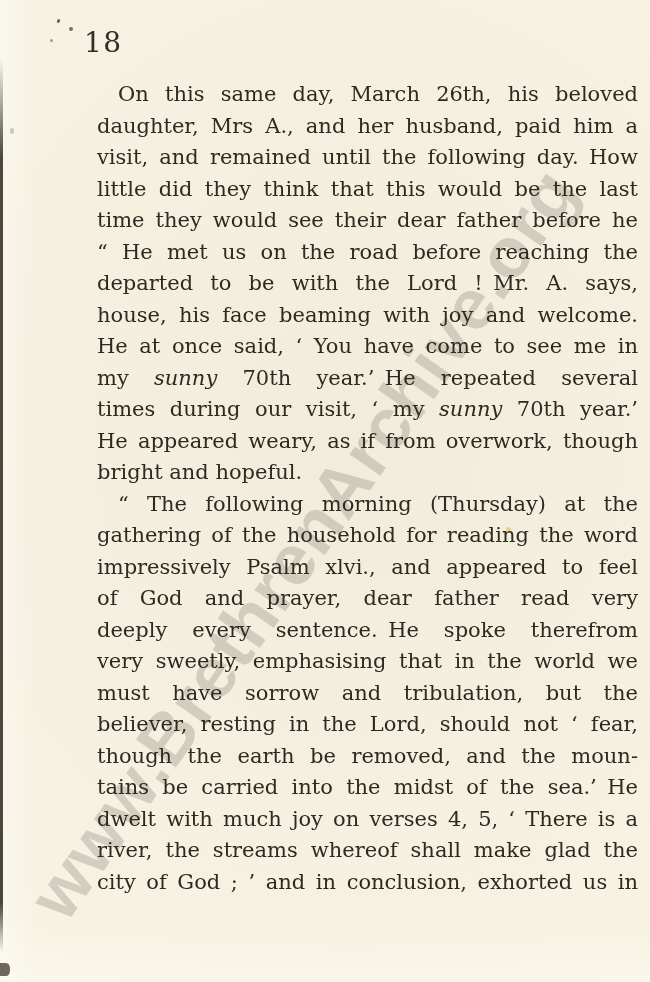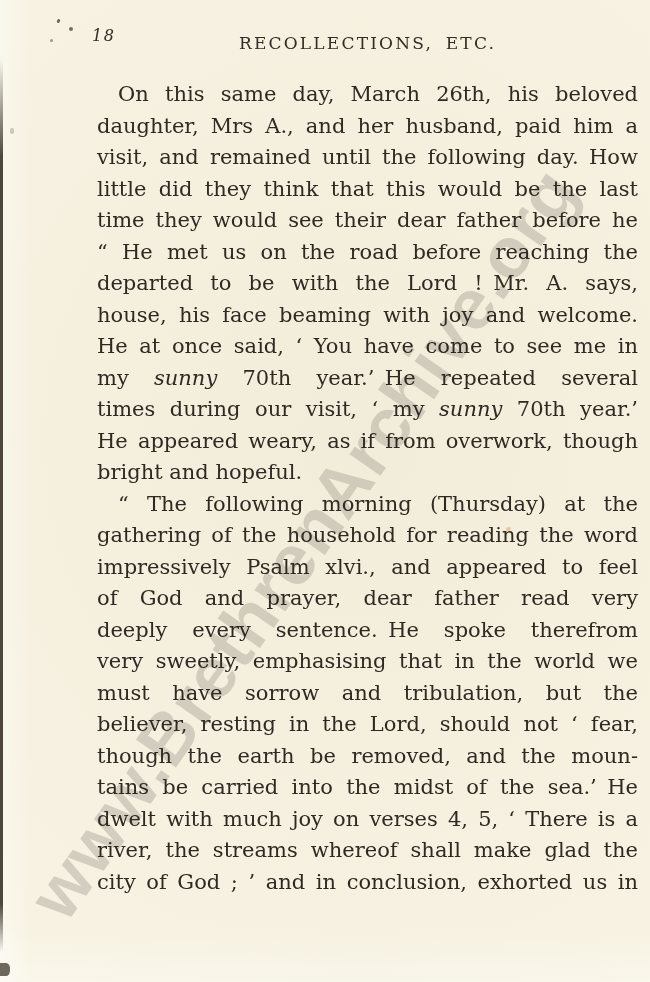--- a/index.html
+++ b/index.html
@@ -43,27 +43,26 @@
     letter-spacing: 1px;
     color: rgba(158, 153, 141, 0.40);
     white-space: nowrap;
     transform: rotate(-55deg);
     transform-origin: 0 50%;
     z-index: 1;
     user-select: none;
   }
   .page-number {
     position: absolute;
-    left: 92px;
+    left: 84px;
     top: 26px;
-    font-size: 16px;
+    font-size: 28px;
     letter-spacing: 1.5px;
     color: #332e25;
     z-index: 2;
-    font-style: italic;
   }
   .running-title {
     position: absolute;
     left: 97px;
     top: 33px;
     width: 541px;
     text-align: center;
     font-size: 17px;
     letter-spacing: 2.2px;
     word-spacing: 5px;
@@ -105,21 +104,20 @@
 <body>
 
 <div class="page">
 
   <div class="left-edge"></div>
 
   <div class="watermark">www.BrethrenArchive.org</div>
 
   <div class="page-number">18</div>
 
-  <div class="running-title">RECOLLECTIONS, ETC.</div>
 
   <div class="text-block">
       <div class="line indent"><span>On this same day, March 26th, his beloved</span></div>
       <div class="line"><span>daughter, Mrs A., and her husband, paid him a</span></div>
       <div class="line"><span>visit, and remained until the following day. How</span></div>
       <div class="line"><span>little did they think that this would be the last</span></div>
       <div class="line"><span>time they would see their dear father before he</span></div>
       <div class="line"><span>“ He met us on the road before reaching the</span></div>
       <div class="line"><span>departed to be with the Lord ! Mr. A. says,</span></div>
       <div class="line"><span>house, his face beaming with joy and welcome.</span></div>

